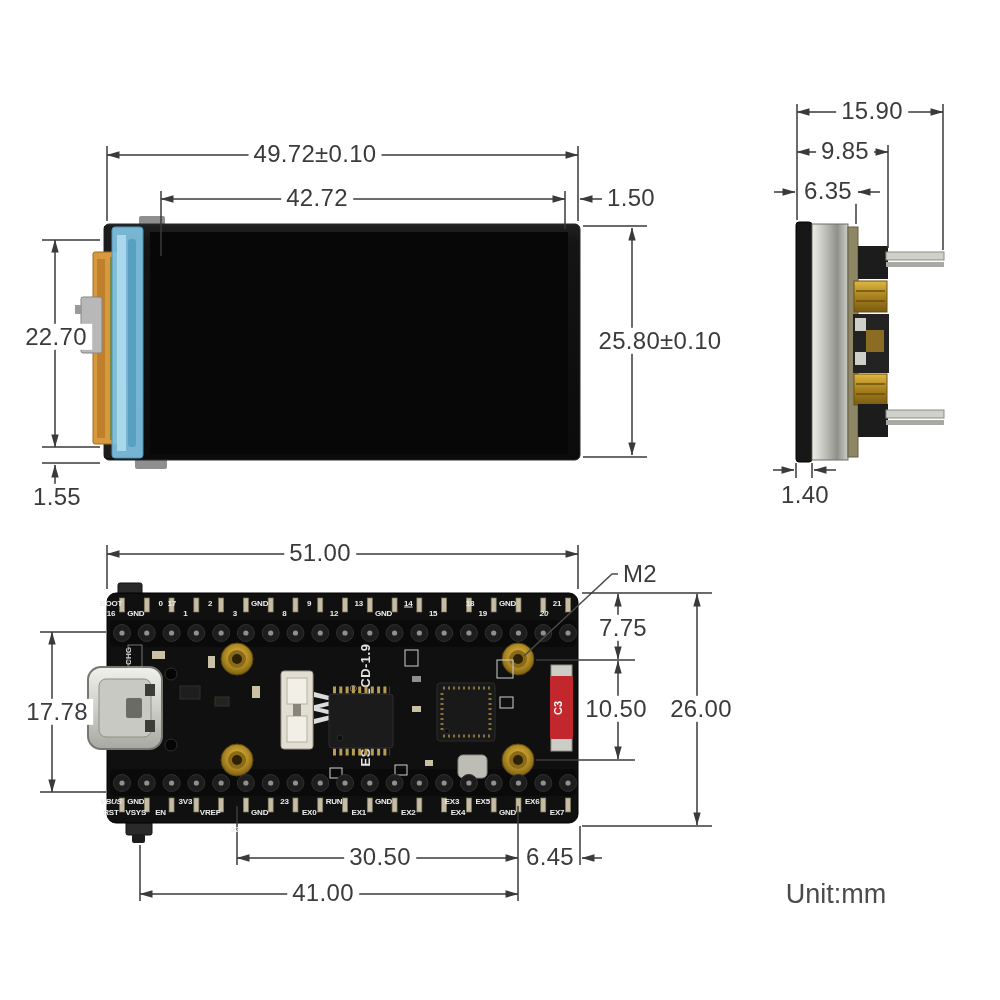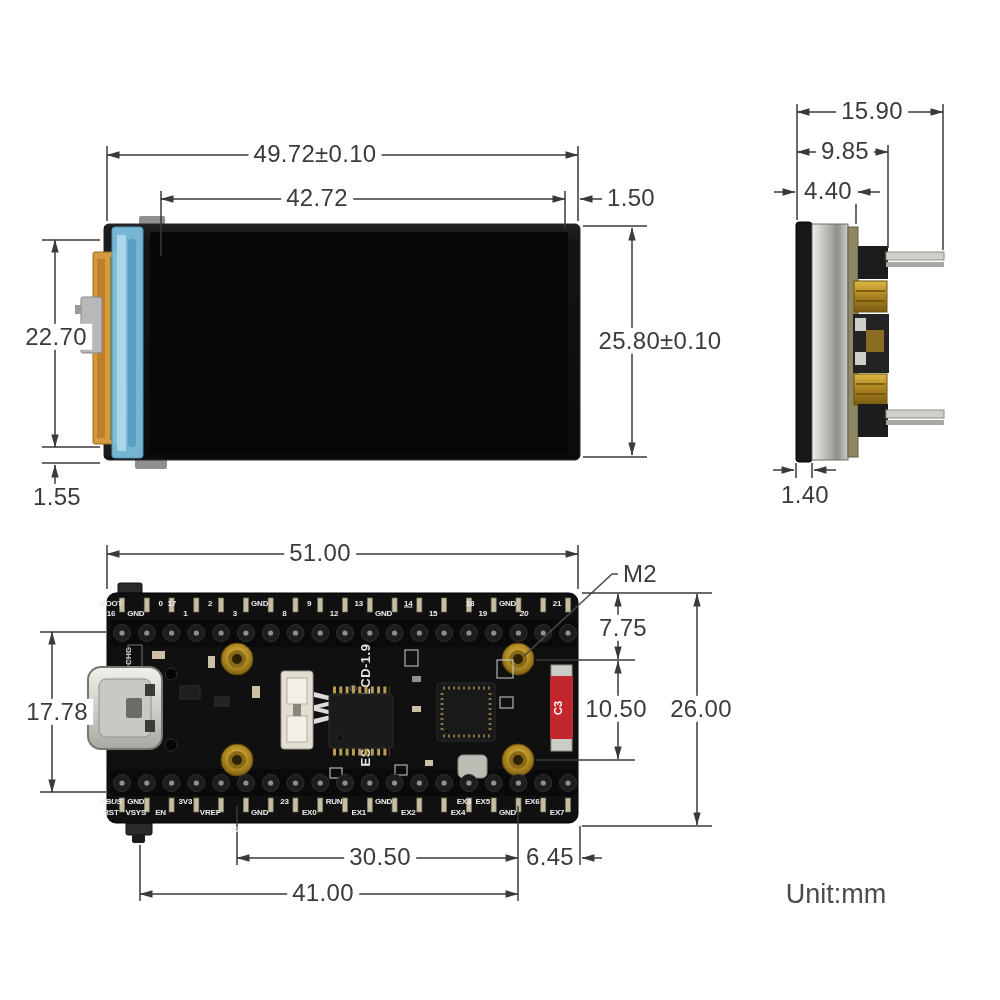--- a/index.html
+++ b/index.html
@@ -384,21 +384,21 @@
 
 <div class="dim" style="left:315px;top:154px">49.72±0.10</div>
 <div class="dim" style="left:317px;top:198px">42.72</div>
 <div class="dim" style="left:631px;top:198px">1.50</div>
 <div class="dim" style="left:660px;top:341px">25.80±0.10</div>
 <div class="dim" style="left:56px;top:337px">22.70</div>
 <div class="dim" style="left:57px;top:497px">1.55</div>
 
 <div class="dim" style="left:872px;top:111px">15.90</div>
 <div class="dim" style="left:845px;top:151px">9.85</div>
-<div class="dim" style="left:828px;top:191px">4.40</div>
+<div class="dim" style="left:828px;top:191px">6.35</div>
 <div class="dim" style="left:805px;top:495px">1.40</div>
 
 <div class="dim" style="left:320px;top:553px">51.00</div>
 <div class="dim" style="left:640px;top:574px">M2</div>
 <div class="dim" style="left:623px;top:628px">7.75</div>
 <div class="dim" style="left:616px;top:709px">10.50</div>
 <div class="dim" style="left:701px;top:709px">26.00</div>
 <div class="dim" style="left:57px;top:712px">17.78</div>
 <div class="dim" style="left:380px;top:857px">30.50</div>
 <div class="dim" style="left:550px;top:857px">6.45</div>
@@ -418,36 +418,36 @@
     <div class="pin-label" style="left: 284.46px; top: 613px;">8</div>
     <div class="pin-label" style="left: 309.24px; top: 603px;">9</div>
     <div class="pin-label" style="left: 334.02px; top: 613px;">12</div>
     <div class="pin-label" style="left: 358.8px; top: 603px;">13</div>
     <div class="pin-label" style="left: 383.58px; top: 613px;">GND</div>
     <div class="pin-label" style="left: 408.36px; top: 603px; text-decoration: underline;">14</div>
     <div class="pin-label" style="left: 433.14px; top: 613px;">15</div>
     <div class="pin-label" style="left: 457.92px; top: 603px; margin-left: 12px;">18</div>
     <div class="pin-label" style="left: 482.7px; top: 613px;">19</div>
     <div class="pin-label" style="left: 507.48px; top: 603px;">GND</div>
-    <div class="pin-label" style="left: 524px; top: 613px; font-style: italic;">20</div>
+    <div class="pin-label" style="left: 544px; top: 613px; font-style: italic;">20</div>
     <div class="pin-label" style="left: 557.04px; top: 603px;">21</div>
     <div class="pin-label" style="left: 111px; top: 801px; font-style: italic;">VBUS</div>
     <div class="pin-label" style="left: 111px; top: 812px;">RST</div>
     <div class="pin-label" style="left: 135.78px; top: 801px;">GND</div>
     <div class="pin-label" style="left: 135.78px; top: 812px;">VSYS</div>
     <div class="pin-label" style="left: 160.56px; top: 812px;">EN</div>
     <div class="pin-label" style="left: 185.34px; top: 801px;">3V3</div>
     <div class="pin-label" style="left: 210.12px; top: 812px;">VREF</div>
     <div class="pin-label" style="left: 234.9px; top: 801px; margin-top: 28px;">22</div>
     <div class="pin-label" style="left: 259.68px; top: 812px;">GND</div>
     <div class="pin-label" style="left: 284.46px; top: 801px;">23</div>
     <div class="pin-label" style="left: 309.24px; top: 812px;">EX0</div>
     <div class="pin-label" style="left: 334.02px; top: 801px;">RUN</div>
     <div class="pin-label" style="left: 358.8px; top: 812px;">EX1</div>
     <div class="pin-label" style="left: 383.58px; top: 801px;">GND</div>
     <div class="pin-label" style="left: 408.36px; top: 812px;">EX2</div>
-    <div class="pin-label" style="left: 442px; top: 801px; padding-left: 44px;">EX3</div>
+    <div class="pin-label" style="left: 430px; top: 801px; padding-left: 44px;">EX3</div>
     <div class="pin-label" style="left: 457.92px; top: 812px;">EX4</div>
     <div class="pin-label" style="left: 482.7px; top: 801px;">EX5</div>
     <div class="pin-label" style="left: 507.48px; top: 812px;">GND</div>
     <div class="pin-label" style="left: 532.26px; top: 801px;">EX6</div>
     <div class="pin-label" style="left: 557.04px; top: 812px;">EX7</div>
   </div>
 
 </body></html>

